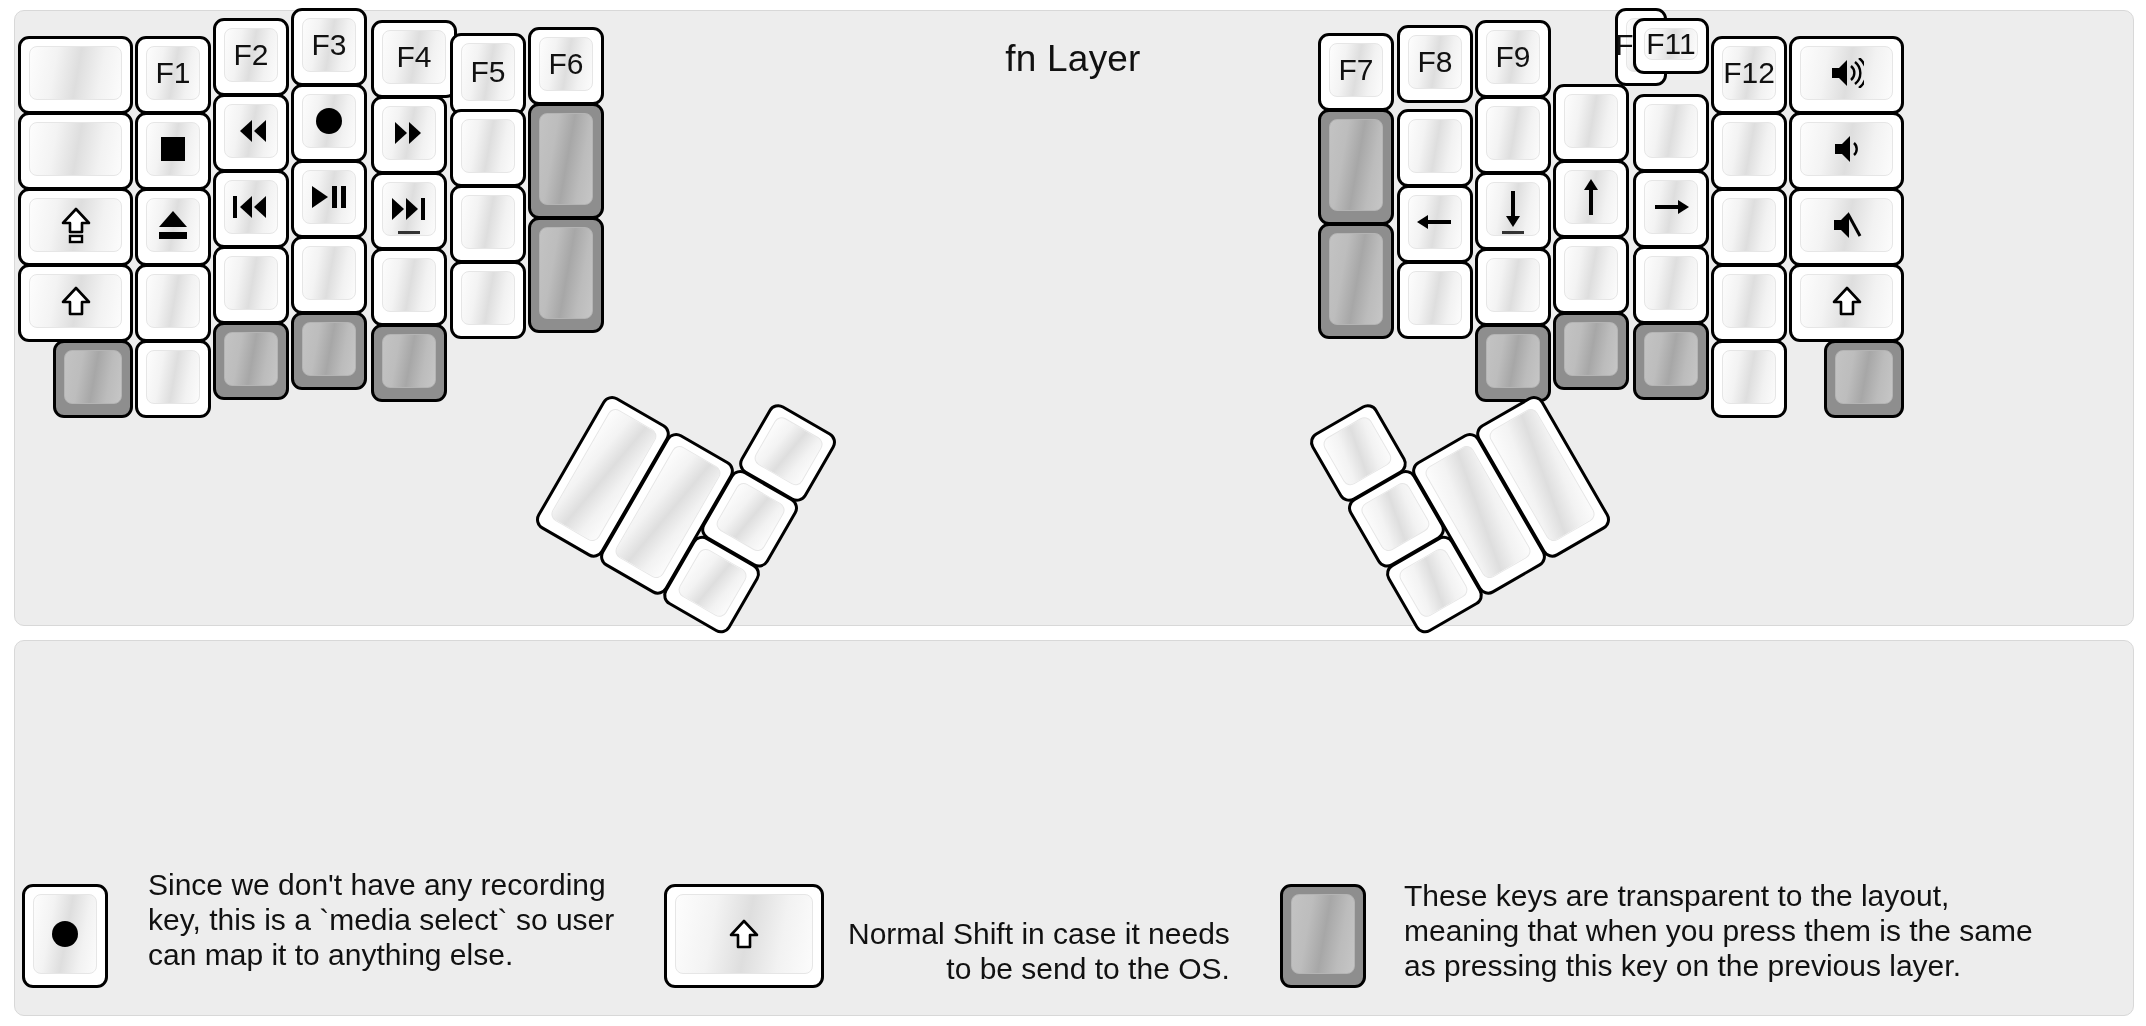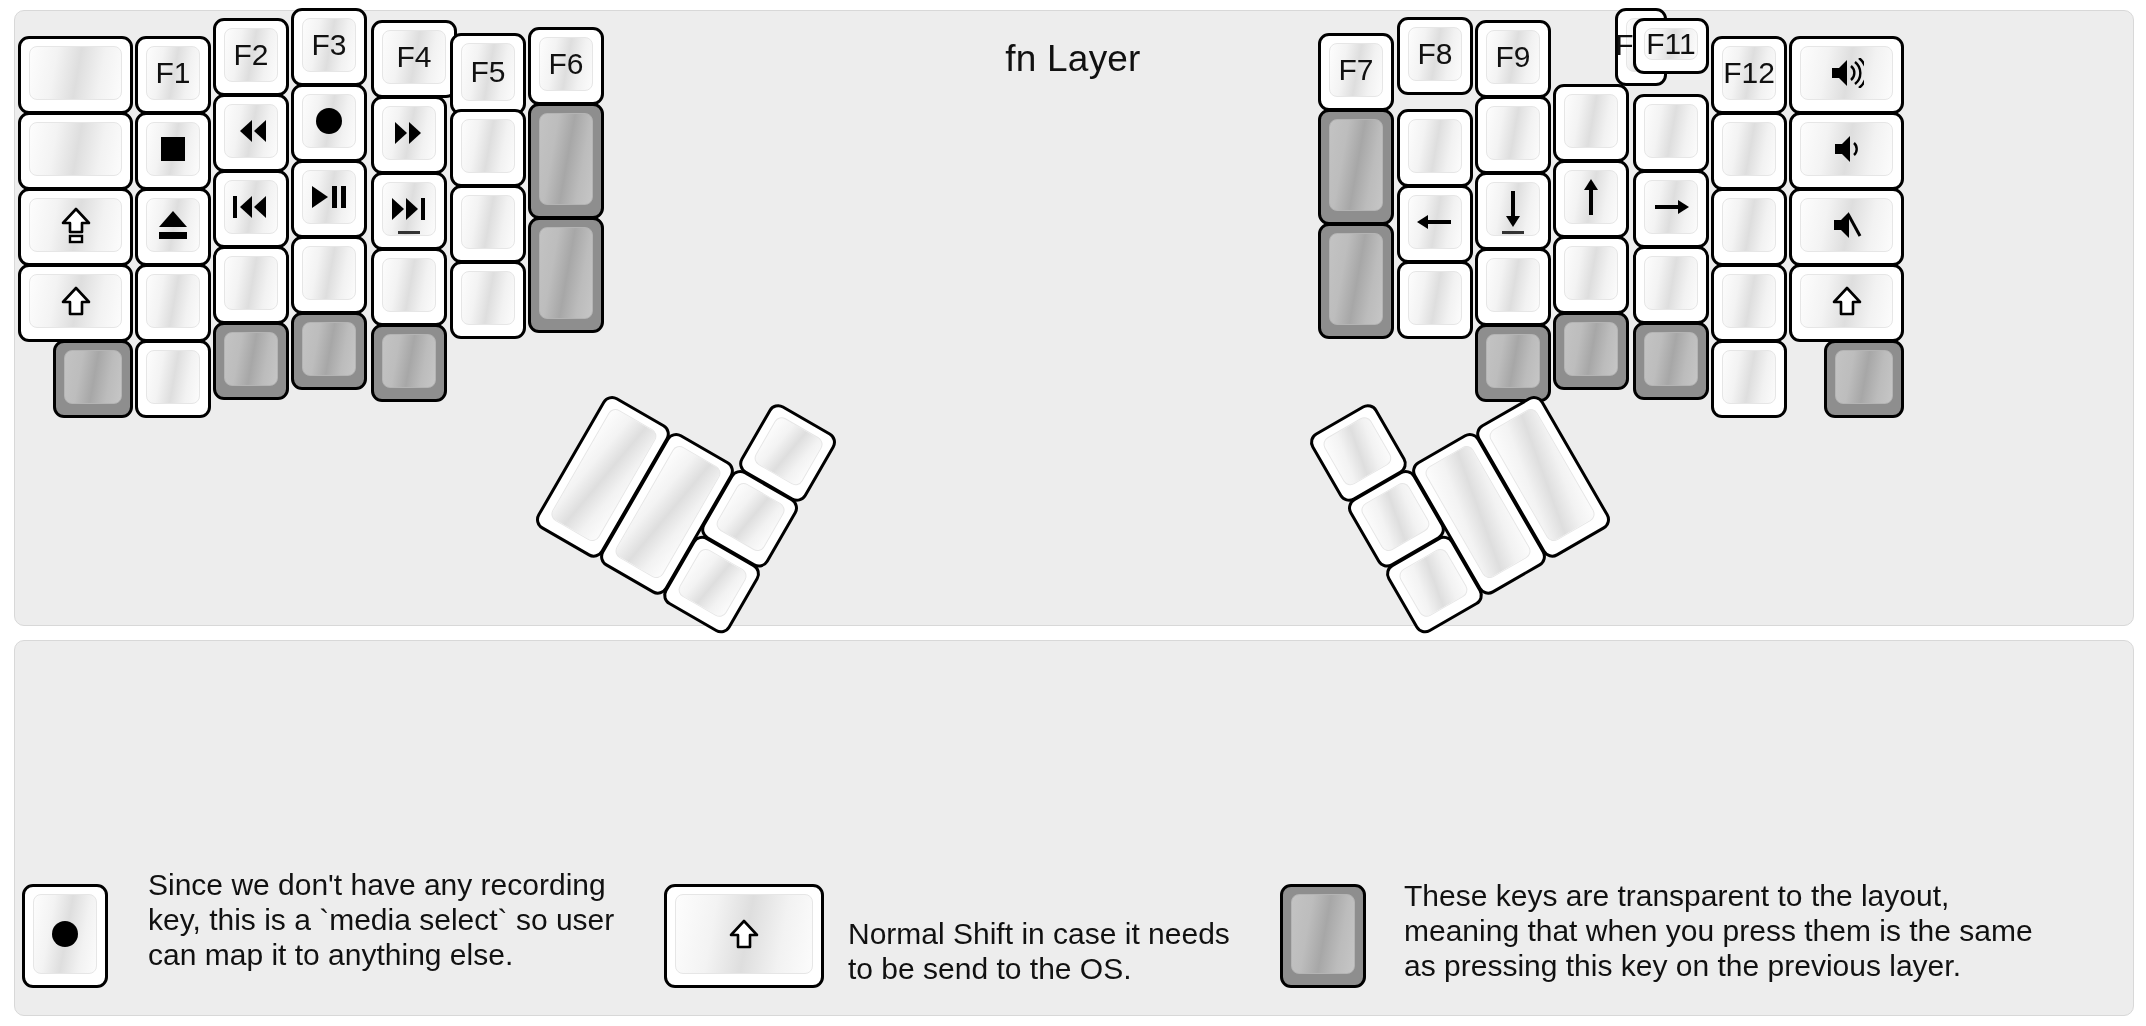--- a/index.html
+++ b/index.html
@@ -274,21 +274,21 @@
         <div class="top">
           <span class="legend">F7</span>
         </div>
       </div>
       <div class="key trans" style="left: 1318px; top: 109px; width: 76px; height: 116px;">
         <div class="top"></div>
       </div>
       <div class="key trans" style="left: 1318px; top: 223px; width: 76px; height: 116px;">
         <div class="top"></div>
       </div>
-      <div class="key" style="left: 1397px; top: 17px; width: 76px; height: 78px;">
+      <div class="key" style="left: 1397px; top: 25px; width: 76px; height: 78px;">
         <div class="top">
           <span class="legend">F8</span>
         </div>
       </div>
       <div class="key" style="left: 1397px; top: 109px; width: 76px; height: 78px;">
         <div class="top"></div>
       </div>
       <div class="key" style="left: 1397px; top: 185px; width: 76px; height: 78px;">
         <div class="top">
           <span class="glyph">
@@ -486,21 +486,21 @@
 can map it to anything else.</div>
       <div class="key lg-key" style="left: 664px; top: 884px; width: 160px; height: 104px;">
         <div class="top">
           <span class="glyph">
             <svg width="30" height="30" viewBox="0 0 30 30">
               <polygon points="15,2 28,16 21,16 21,28 9,28 9,16 2,16" fill="#fff" stroke="#000" stroke-width="2.6" stroke-linejoin="round"></polygon>
             </svg>
           </span>
         </div>
       </div>
-      <div class="lg-text" style="left: 848px; top: 917px;">Normal Shift in case it needs
+      <div class="lg-text" style="left: 848px; top: 917px; text-align: right;">Normal Shift in case it needs
 to be send to the OS.</div>
       <div class="key trans lg-key" style="left: 1280px; top: 884px; width: 86px; height: 104px;">
         <div class="top"></div>
       </div>
       <div class="lg-text" style="left: 1404px; top: 879px;">These keys are transparent to the layout,
 meaning that when you press them is the same
 as pressing this key on the previous layer.</div>
     </div>
 
 </div>

